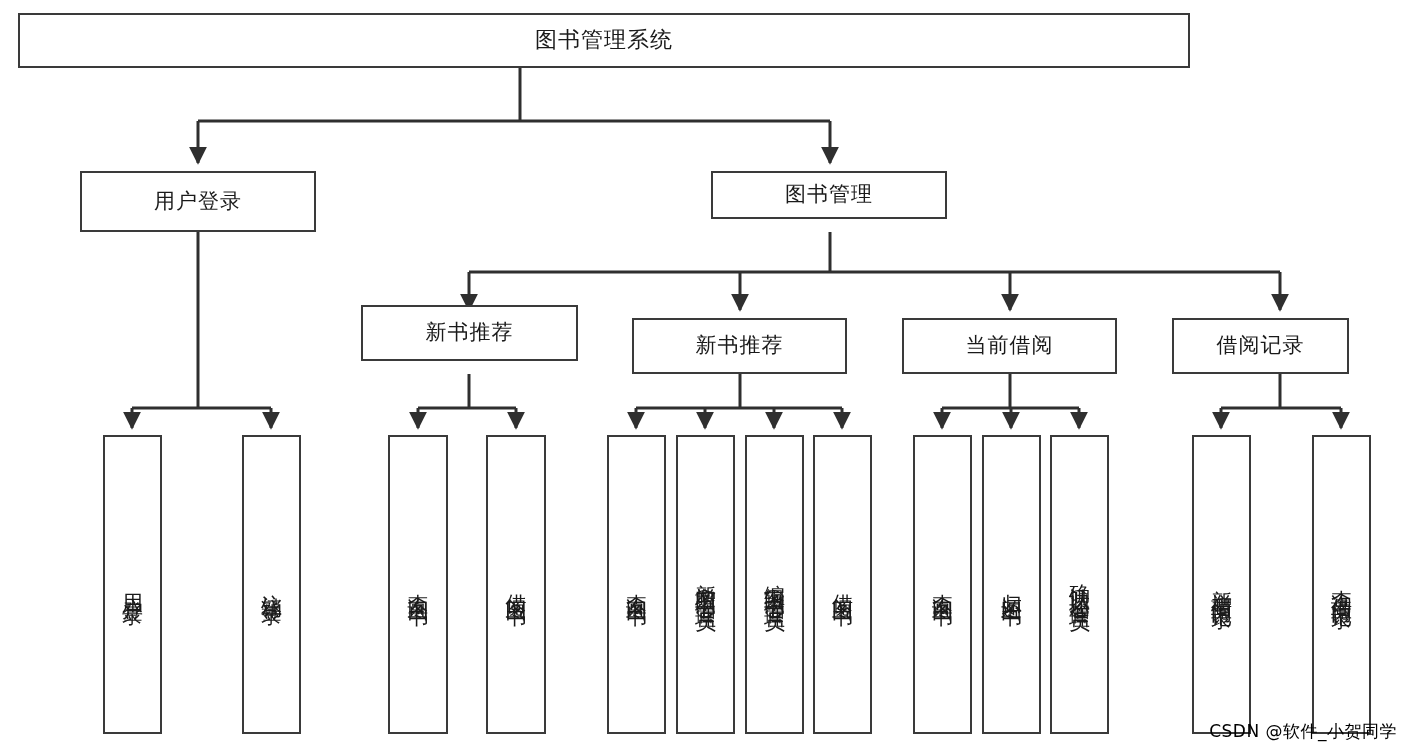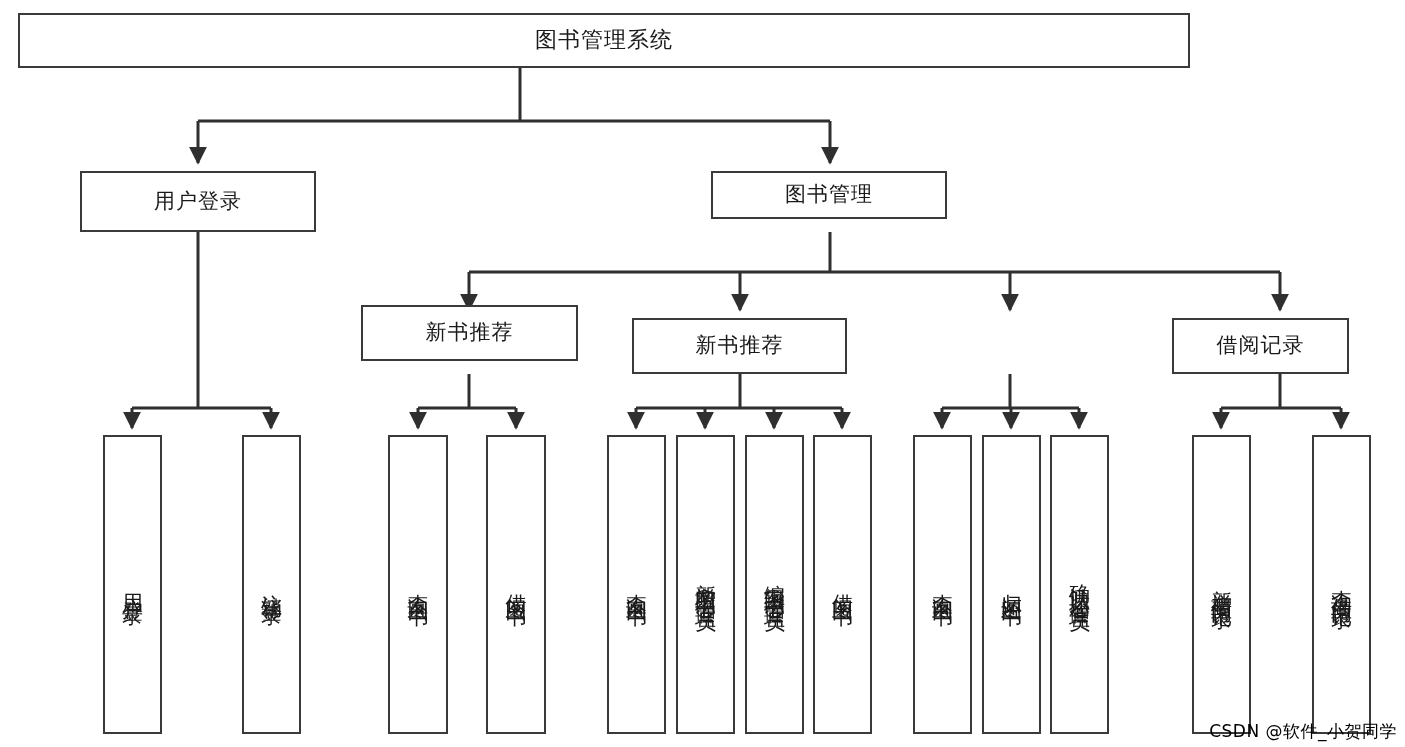--- a/index.html
+++ b/index.html
@@ -123,20 +123,21 @@
     </g>
   </svg>
 
   <div class="node horizontal root" style="left:18px; top:13px; width:1172px; height:55px;">图书管理系统</div>
 
   <div class="node horizontal" style="left:80px; top:171px; width:236px; height:61px;">用户登录</div>
   <div class="node horizontal" style="left:711px; top:171px; width:236px; height:48px;">图书管理</div>
 
   <div class="node horizontal" style="left:361px; top:305px; width:217px; height:56px;">新书推荐</div>
   <div class="node horizontal" style="left:632px; top:318px; width:215px; height:56px;">新书推荐</div>
+  <div class="node horizontal" style="left:902px; top:318px; width:215px; height:56px;">当前借阅</div>
   <div class="node horizontal" style="left:1172px; top:318px; width:177px; height:56px;">借阅记录</div>
 
   <div class="node vertical" style="left:103px; top:435px; width:59px; height:299px;">用户登录</div>
   <div class="node vertical" style="left:242px; top:435px; width:59px; height:299px;">注销登录</div>
   <div class="node vertical" style="left:388px; top:435px; width:60px; height:299px;">查询图书</div>
   <div class="node vertical" style="left:486px; top:435px; width:60px; height:299px;">借阅图书</div>
   <div class="node vertical" style="left:607px; top:435px; width:59px; height:299px;">查询图书</div>
   <div class="node vertical" style="left:676px; top:435px; width:59px; height:299px;">新增图书（管理员）</div>
   <div class="node vertical" style="left:745px; top:435px; width:59px; height:299px;">编辑图书（管理员）</div>
   <div class="node vertical" style="left:813px; top:435px; width:59px; height:299px;">借阅图书</div>

